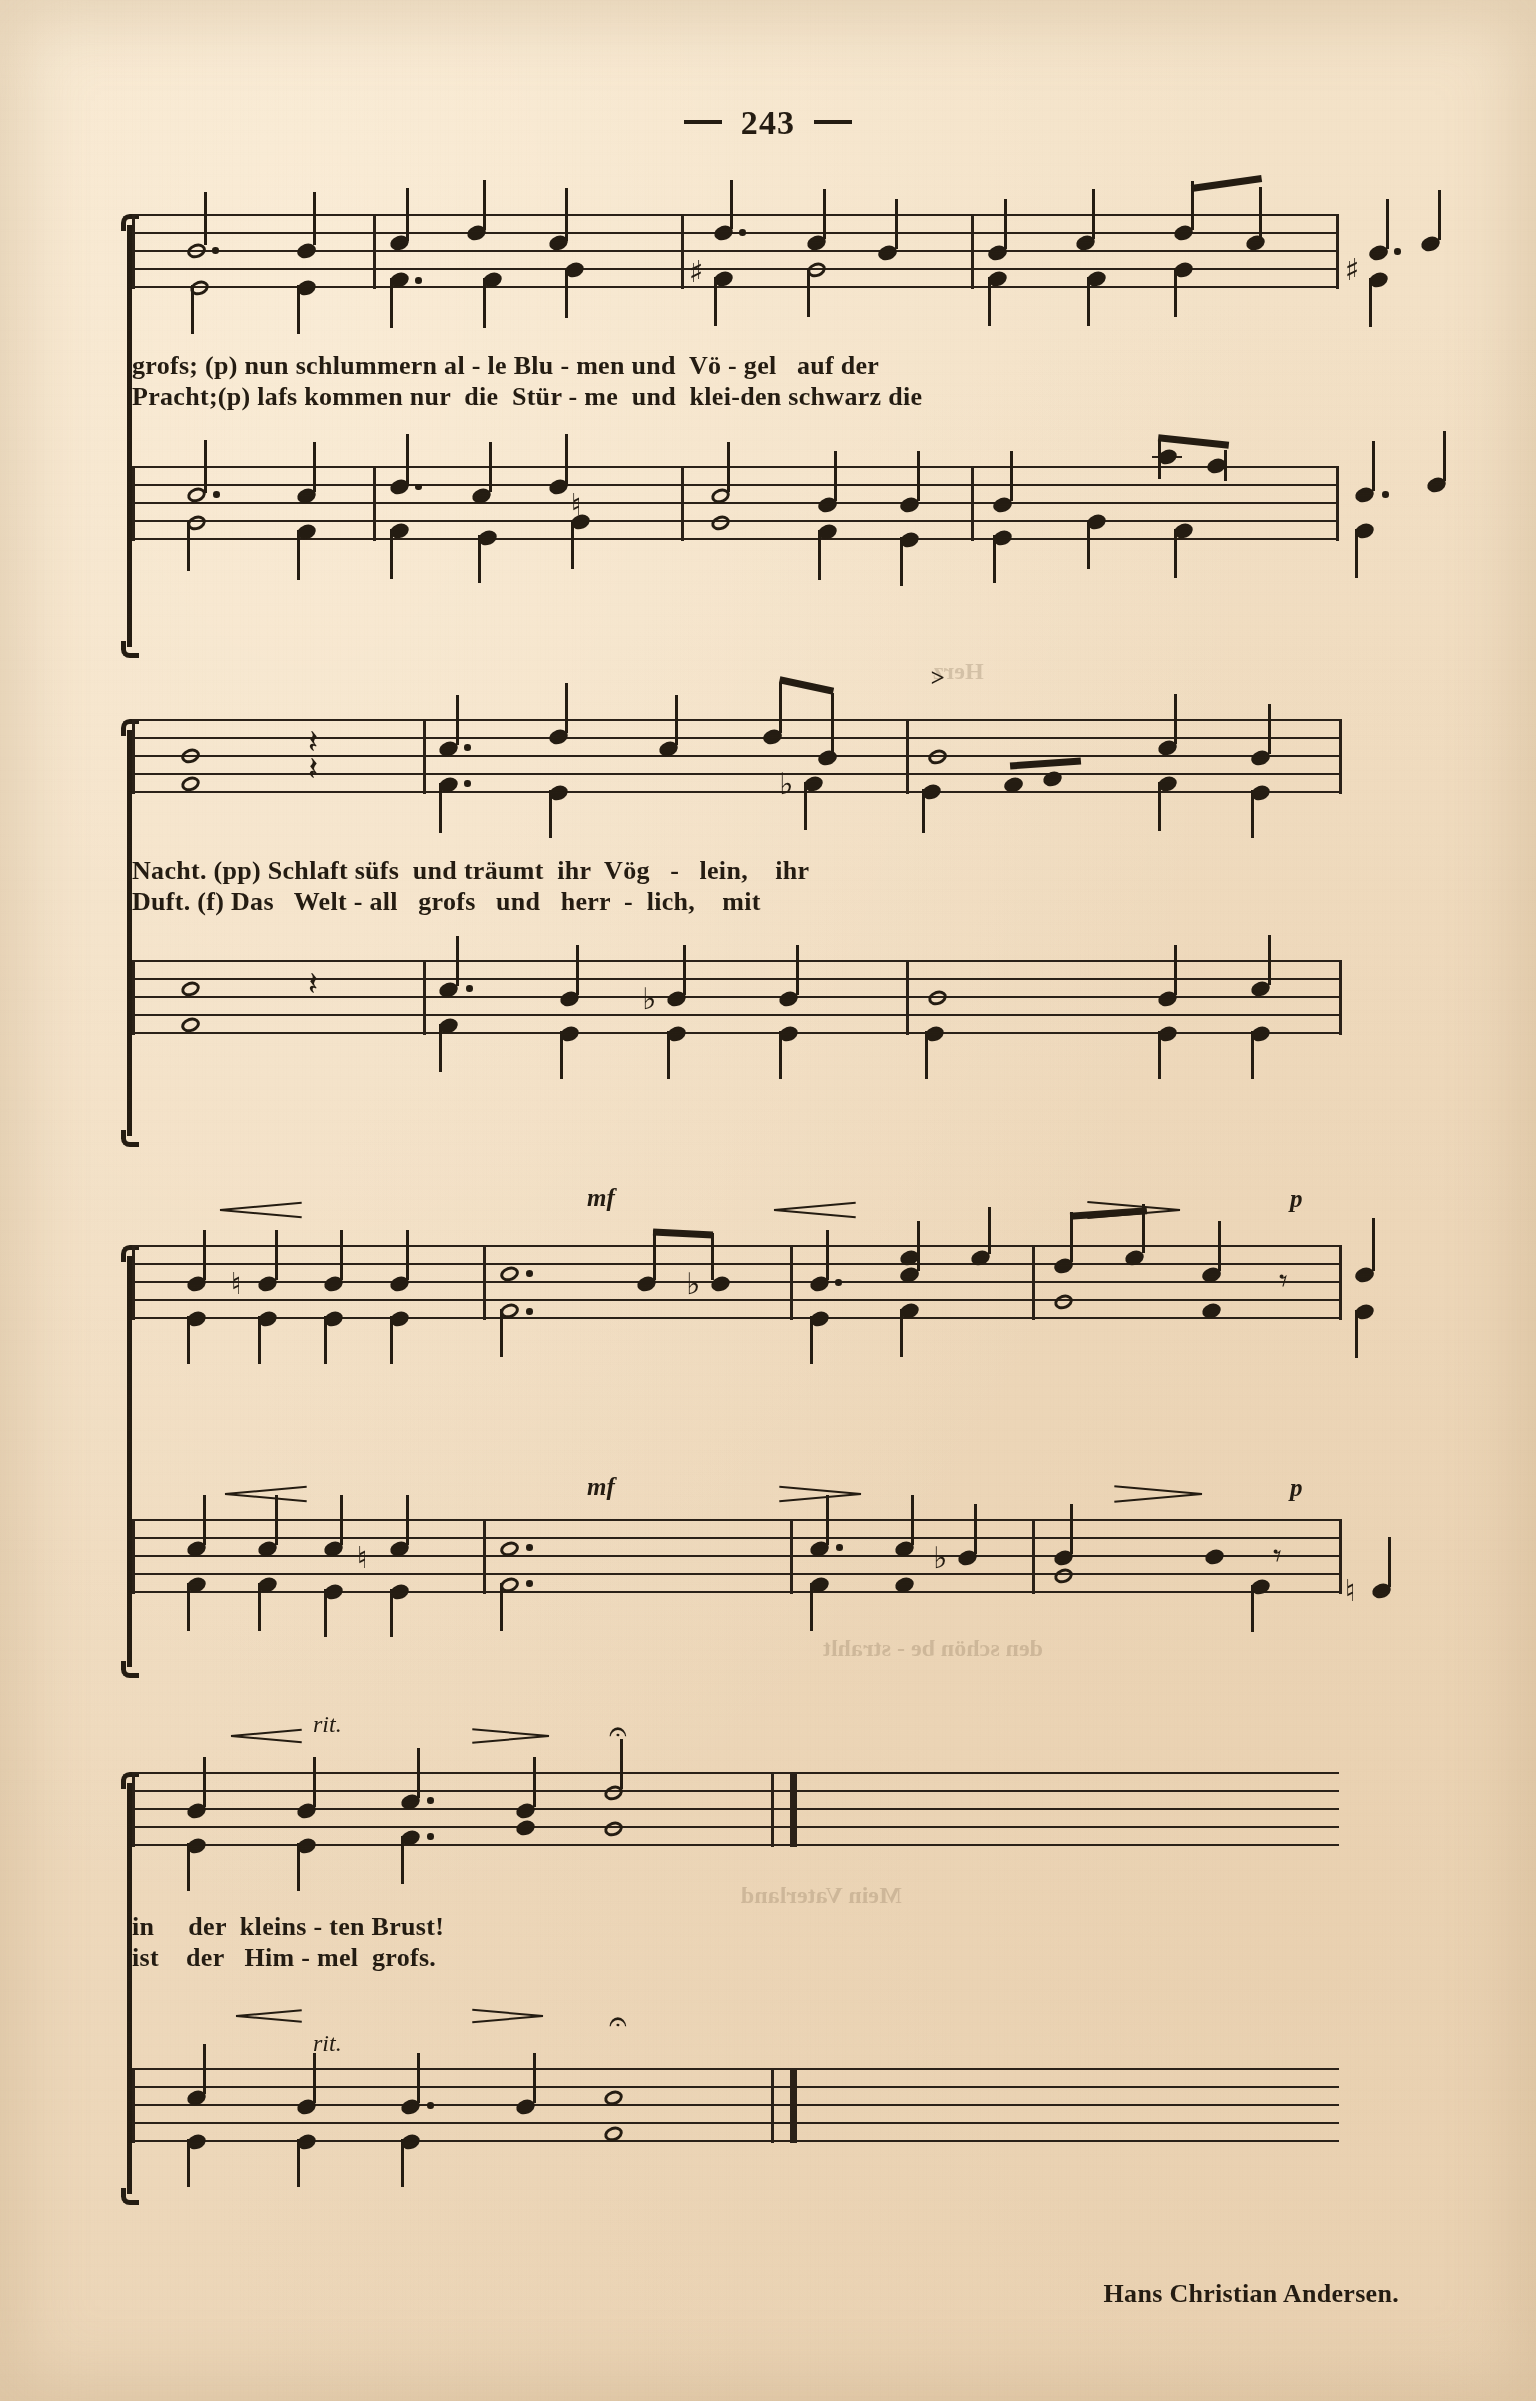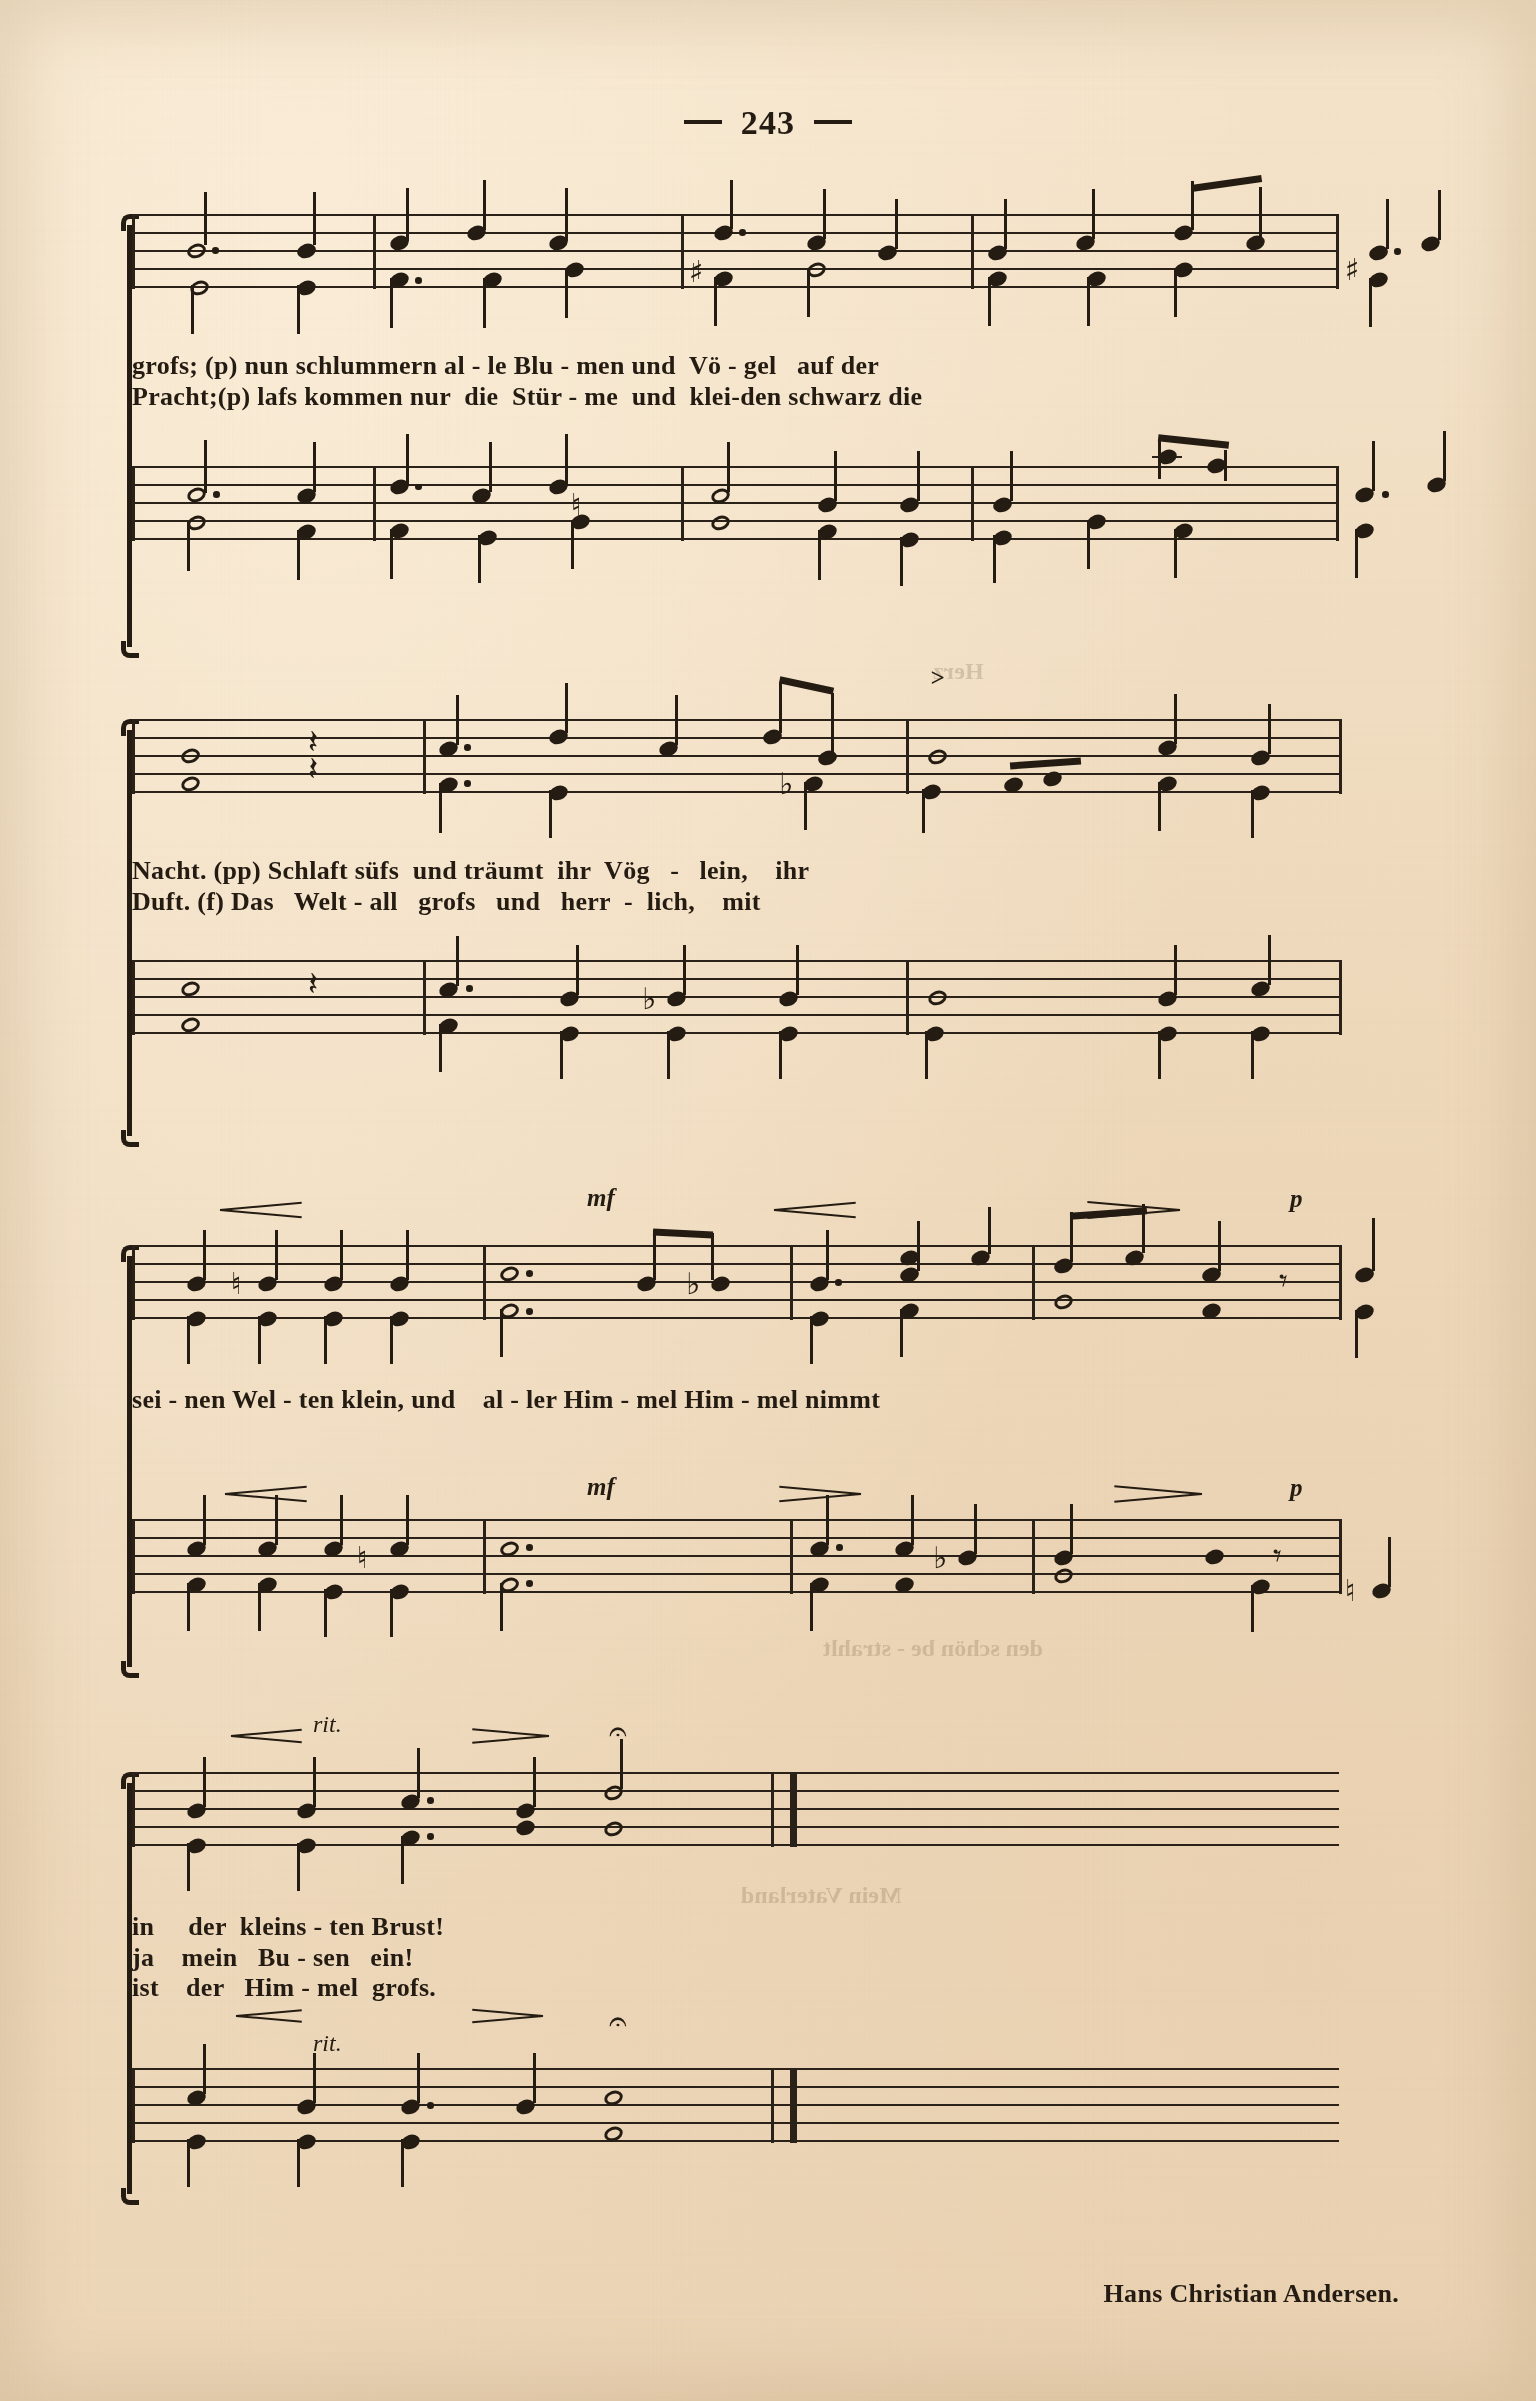--- a/index.html
+++ b/index.html
@@ -634,21 +634,20 @@
       <div class="nh" style="left:1070px; top:59px;"></div>
       <div class="rest" style="left:1147px; top:18.7px;">𝄾</div>
 
       <div class="nh" style="left:1223px; top:23px;"></div>
       <div class="stem" style="left:1240px; top:-27.4px; height:53px;"></div>
       <div class="nh" style="left:1223px; top:60px;"></div>
       <div class="stem" style="left:1223px; top:65px; height:48px;"></div>
     </div>
 
     <div class="lyrics" style="top:140px;">
-      <span class="lyric-line">sei - nen Wel - ten klein, und    al - ler Him - mel Him - mel nimmt</span>
     </div>
 
     <div class="hairpin cresc" style="left:93px; top:241px; width:82px;">
       <div class="a"></div>
         <div class="b"></div>
     </div>
     <div class="dyn" style="left:455px; top:228px;">mf</div>
     <div class="hairpin dim" style="left:647px; top:241px; width:82px;">
       <div class="a"></div>
         <div class="b"></div>
@@ -766,21 +765,20 @@
       <div class="nh" style="left:384px; top:32px;"></div>
       <div class="stem" style="left:401px; top:-15.4px; height:50px;"></div>
       <div class="nh" style="left:384px; top:49px;"></div>
       <div class="nh open" style="left:472px; top:14.3px;"></div>
       <div class="stem" style="left:488px; top:-33px; height:50px;"></div>
       <div class="nh open" style="left:472px; top:50px;"></div>
     </div>
 
     <div class="lyrics" style="top:140px;">
       <span class="lyric-line">in     der  kleins - ten Brust!</span>
-      <span class="lyric-line">ja    mein   Bu - sen   ein!</span>
       <span class="lyric-line">ist    der   Him - mel  grofs.</span>
     </div>
 
     <div class="hairpin cresc" style="left:104px; top:236px; width:66px;">
       <div class="a"></div>
         <div class="b"></div>
     </div>
     <div class="tempo-mark" style="left:181px; top:258px;">rit.</div>
     <div class="hairpin dim" style="left:340px; top:236px; width:71px;">
       <div class="a"></div>

